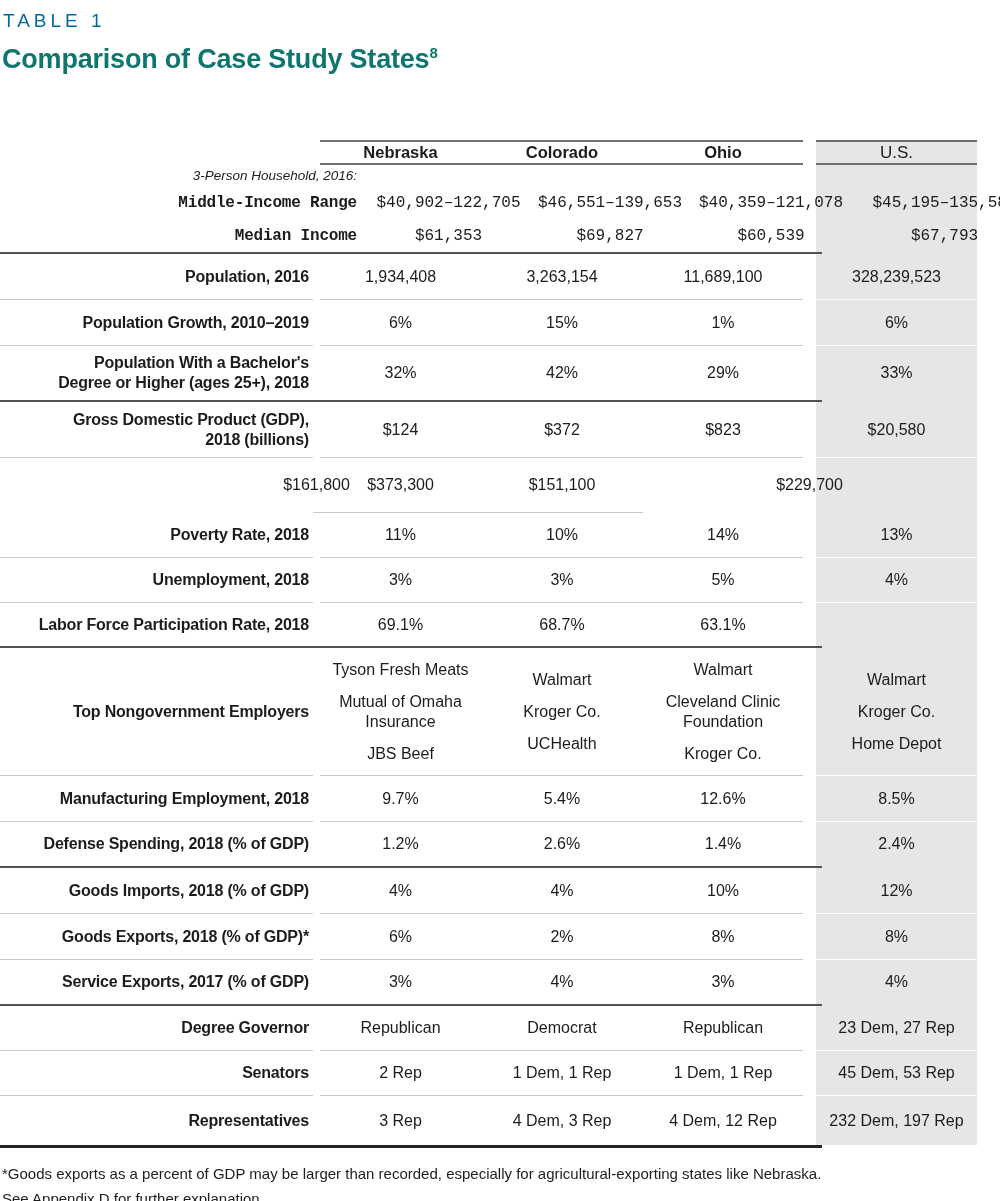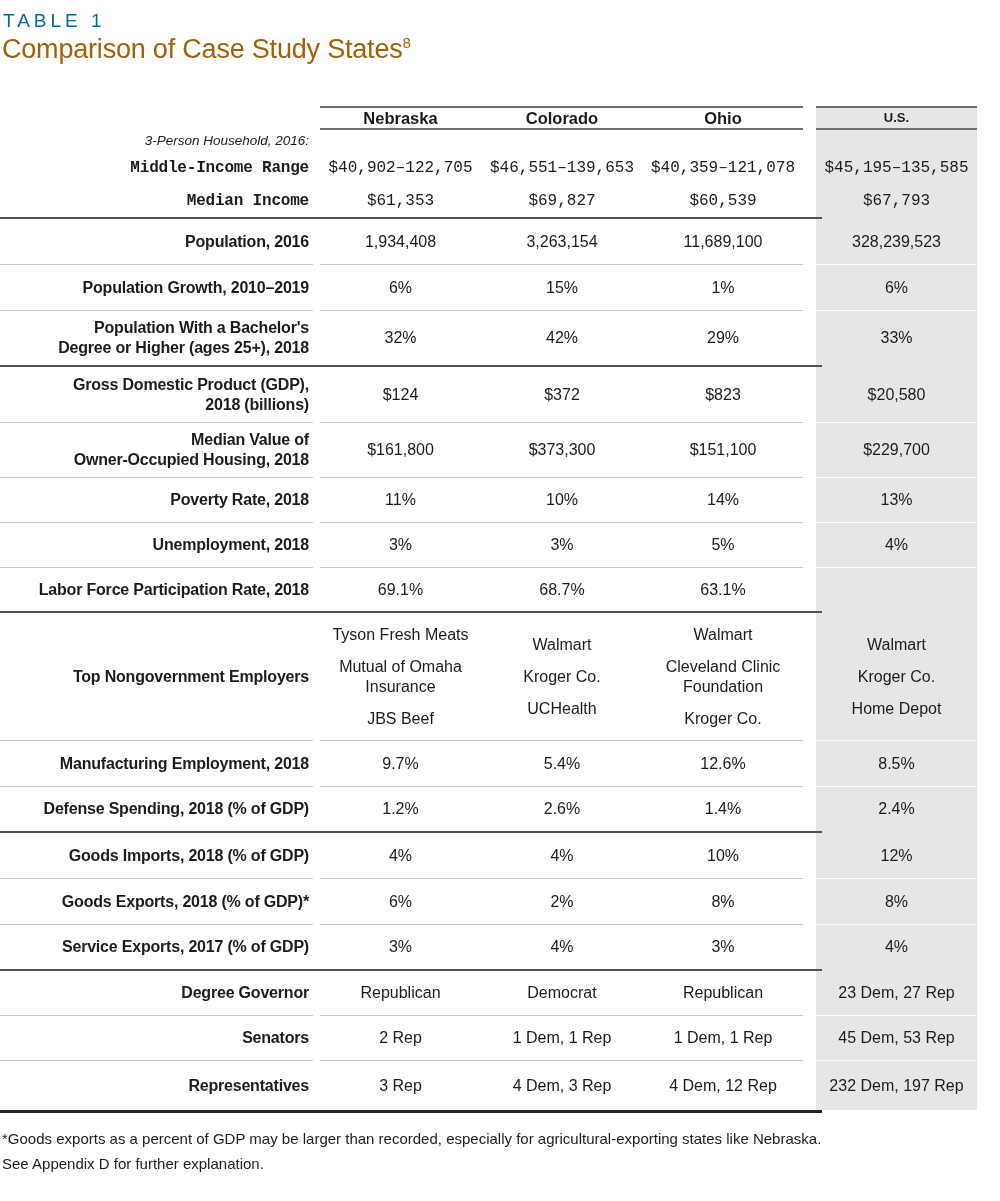--- a/index.html
+++ b/index.html
@@ -21,32 +21,32 @@
 
   .kicker{
     margin-left:3px;
     font-size:19px;
     font-weight:400;
     letter-spacing:4px;
     color:#0369a1;
   }
   h1.title{
     margin-left:2px;
-    margin-top:2px;
+    margin-top:12px;
     font-size:27px;
-    font-weight:400;
-    color:#a16207;
+    font-weight:700;
+    color:#0f766e;
     letter-spacing:-0.2px;
   }
   h1.title sup{font-size:15px;line-height:0;}
 
   .ctable{
     position:relative;
     width:822px;
-    margin-top:41px;
+    margin-top:65px;
     border-bottom:3px solid var(--bottom);
   }
   .us-strip{
     position:absolute;
     left:816px;top:0;bottom:0;width:161px;
     background:var(--usbg);
     z-index:0;
   }
   .trow{
     position:relative;z-index:1;
@@ -83,25 +83,25 @@
     border-top:2px solid var(--hdr);
     border-bottom:2px solid var(--hdr);
   }
   .hcell{
     display:flex;align-items:center;justify-content:center;
     font-weight:700;font-size:16.5px;
   }
   .us-hdr{
     border-top:2px solid var(--hdr);
     border-bottom:2px solid var(--hdr);
-    font-weight:700;font-size:13px;
-  }
-
-  
-  .income{position:relative;z-index:1;border-bottom:2px solid var(--section);}
+    font-weight:400;font-size:17px;
+  }
+
+  
+  .income{position:relative;z-index:1;border-bottom:2px solid var(--section);padding-left:48px;}
   .r-grp{min-height:21px;}
   .grp-lbl{
     align-items:flex-end;
     font-weight:400;font-style:italic;
     font-size:13.5px;letter-spacing:0;
     padding-bottom:1px;
   }
   .r-inc{min-height:33px;font-family:Liberation Mono, monospace;}
 
   
@@ -216,22 +216,20 @@
 2018 (billions)</div>
       <div class="cell"></div>
       <div class="cell val">$124</div>
       <div class="cell val">$372</div>
       <div class="cell val">$823</div>
       <div class="cell"></div>
       <div class="cell val us">$20,580</div>
     </div>
 
     <div class="trow h55 r-thin">
-      <div class="cell lbl">Median Value of
-Owner-Occupied Housing, 2018</div>
       <div class="cell"></div>
       <div class="cell val">$161,800</div>
       <div class="cell val">$373,300</div>
       <div class="cell val">$151,100</div>
       <div class="cell"></div>
       <div class="cell val us">$229,700</div>
     </div>
 
     <div class="trow h45 r-thin">
       <div class="cell lbl">Poverty Rate, 2018</div>

